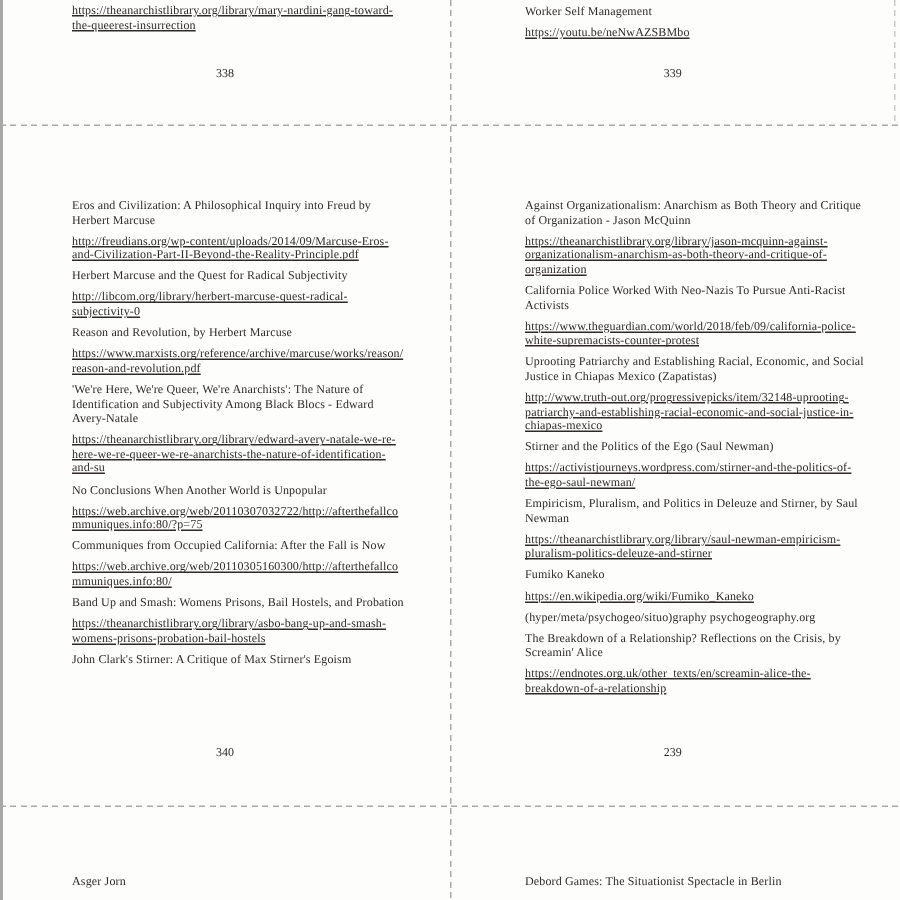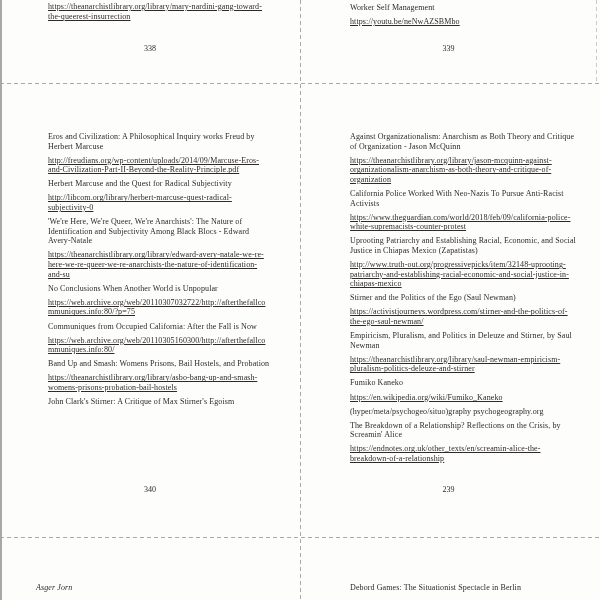--- a/index.html
+++ b/index.html
@@ -61,25 +61,25 @@
   #page-339 { left: 300px; top: 0; width: 297px; height: 83px; text-decoration: underline; }
   #page-340 { left: 0;   top: 83px;  width: 300px; height: 454px; }
   #page-341 { left: 300px; top: 83px; width: 297px; height: 454px; }
   #page-342 { left: 0;   top: 537px; width: 300px; height: 63px; }
   #page-343 { left: 300px; top: 537px; width: 297px; height: 63px; }
 
   #page-338 .page-content { left: 48px; top: 2px;  width: 222px; }
   #page-339 .page-content { left: 50px; top: 3px;  width: 226px; }
   #page-340 .page-content { left: 48px; top: 49px; width: 222px; }
   #page-341 .page-content { left: 50px; top: 49px; width: 226px; }
-  #page-342 .page-content { left: 36px; top: 46px; width: 222px; font-style: italic; }
+  #page-342 .page-content { left: 48px; top: 46px; width: 222px; }
   #page-343 .page-content { left: 50px; top: 46px; width: 226px; }
 
   #page-338 .page-number, #page-339 .page-number { top: 44px; }
-  #page-340 .page-number, #page-341 .page-number { top: 402px; }
+  #page-340 .page-number, #page-341 .page-number { top: 414px; }
 </style>
 </head>
 <body>
 
 <div id="canvas">
 
   <div class="edge-line"></div>
 
   <div class="divider-h" style="top:83px"></div>
   <div class="divider-h" style="top:537px"></div>
@@ -96,24 +96,26 @@
   <div class="page" id="page-339">
     <div class="page-content">
         <p class="para">Worker Self Management</p>
         <a class="para link" href="#">https://youtu.be/neNwAZSBMbo</a>
       </div>
     <div class="page-number">339</div>
   </div>
 
   <div class="page" id="page-340">
     <div class="page-content">
-        <p class="para">Eros and Civilization: A Philosophical Inquiry works Freud by Herbert Marcuse</p>
+        <p class="para">Eros and Civilization: A Philosophical Inquiry into Freud by Herbert Marcuse</p>
         <a class="para link" href="#">http://freudians.org/wp-content/uploads/2014/09/Marcuse-Eros-and-Civilization-Part-II-Beyond-the-Reality-Principle.pdf</a>
         <p class="para">Herbert Marcuse and the Quest for Radical Subjectivity</p>
         <a class="para link" href="#">http://libcom.org/library/herbert-marcuse-quest-radical-subjectivity-0</a>
+        <p class="para">Reason and Revolution, by Herbert Marcuse</p>
+        <a class="para link" href="#">https://www.marxists.org/reference/archive/marcuse/works/reason/reason-and-revolution.pdf</a>
         <p class="para">'We're Here, We're Queer, We're Anarchists': The Nature of Identification and Subjectivity Among Black Blocs - Edward Avery-Natale</p>
         <a class="para link" href="#">https://theanarchistlibrary.org/library/edward-avery-natale-we-re-here-we-re-queer-we-re-anarchists-the-nature-of-identification-and-su</a>
         <p class="para">No Conclusions When Another World is Unpopular</p>
         <a class="para link" href="#">https://web.archive.org/web/20110307032722/http://afterthefallcommuniques.info:80/?p=75</a>
         <p class="para">Communiques from Occupied California: After the Fall is Now</p>
         <a class="para link" href="#">https://web.archive.org/web/20110305160300/http://afterthefallcommuniques.info:80/</a>
         <p class="para">Band Up and Smash: Womens Prisons, Bail Hostels, and Probation</p>
         <a class="para link" href="#">https://theanarchistlibrary.org/library/asbo-bang-up-and-smash-womens-prisons-probation-bail-hostels</a>
         <p class="para">John Clark's Stirner: A Critique of Max Stirner's Egoism</p>
       </div>

